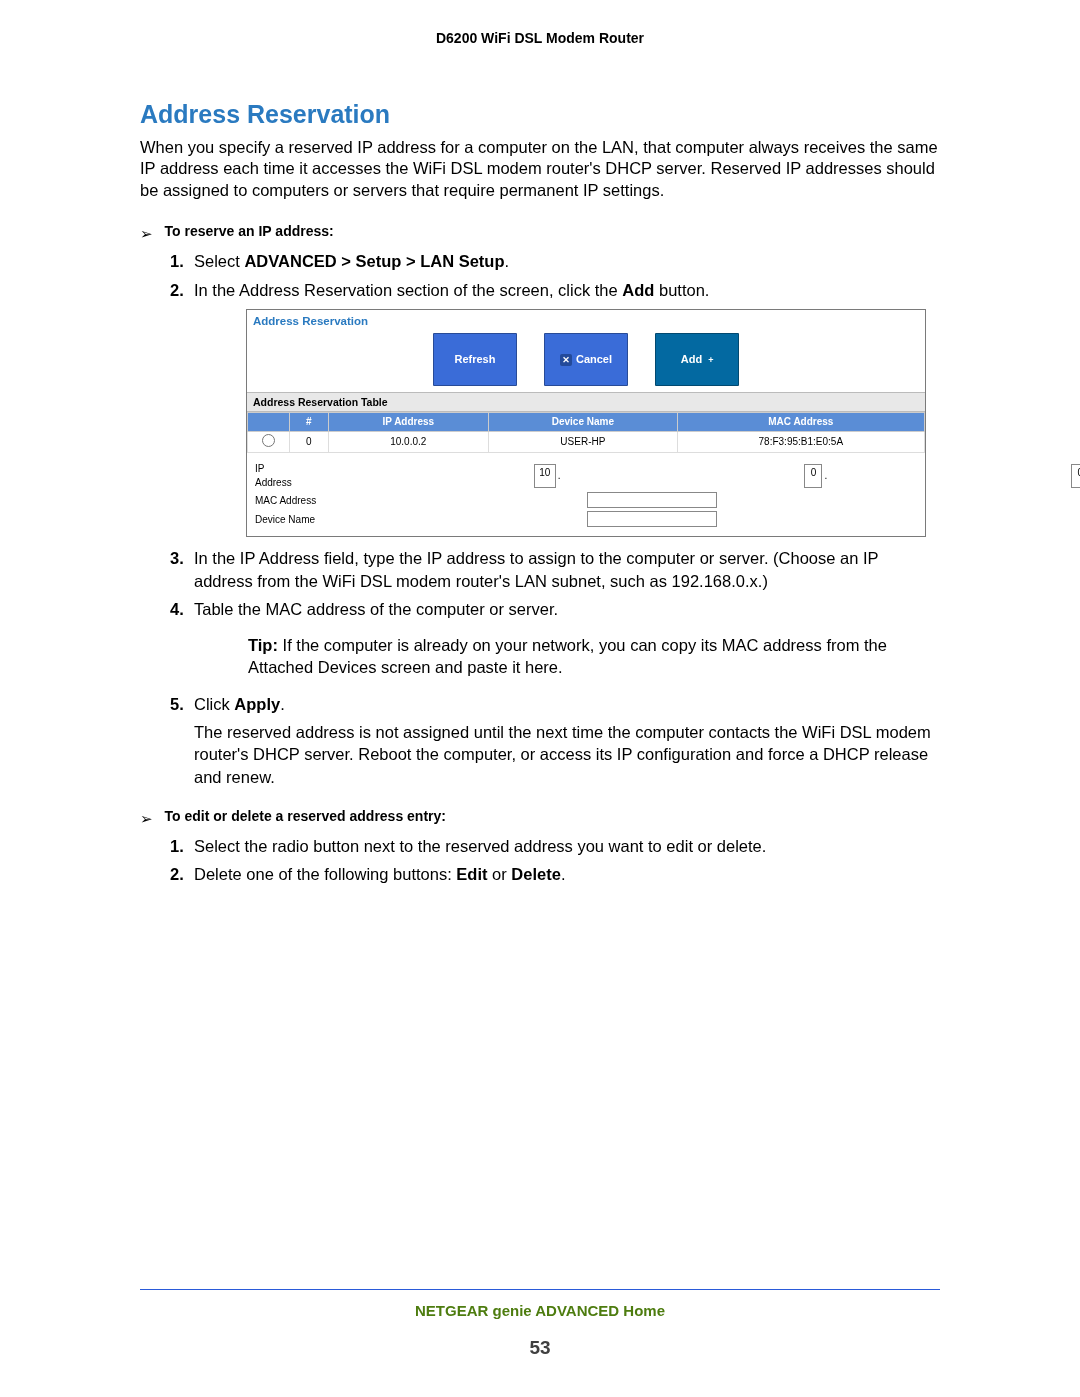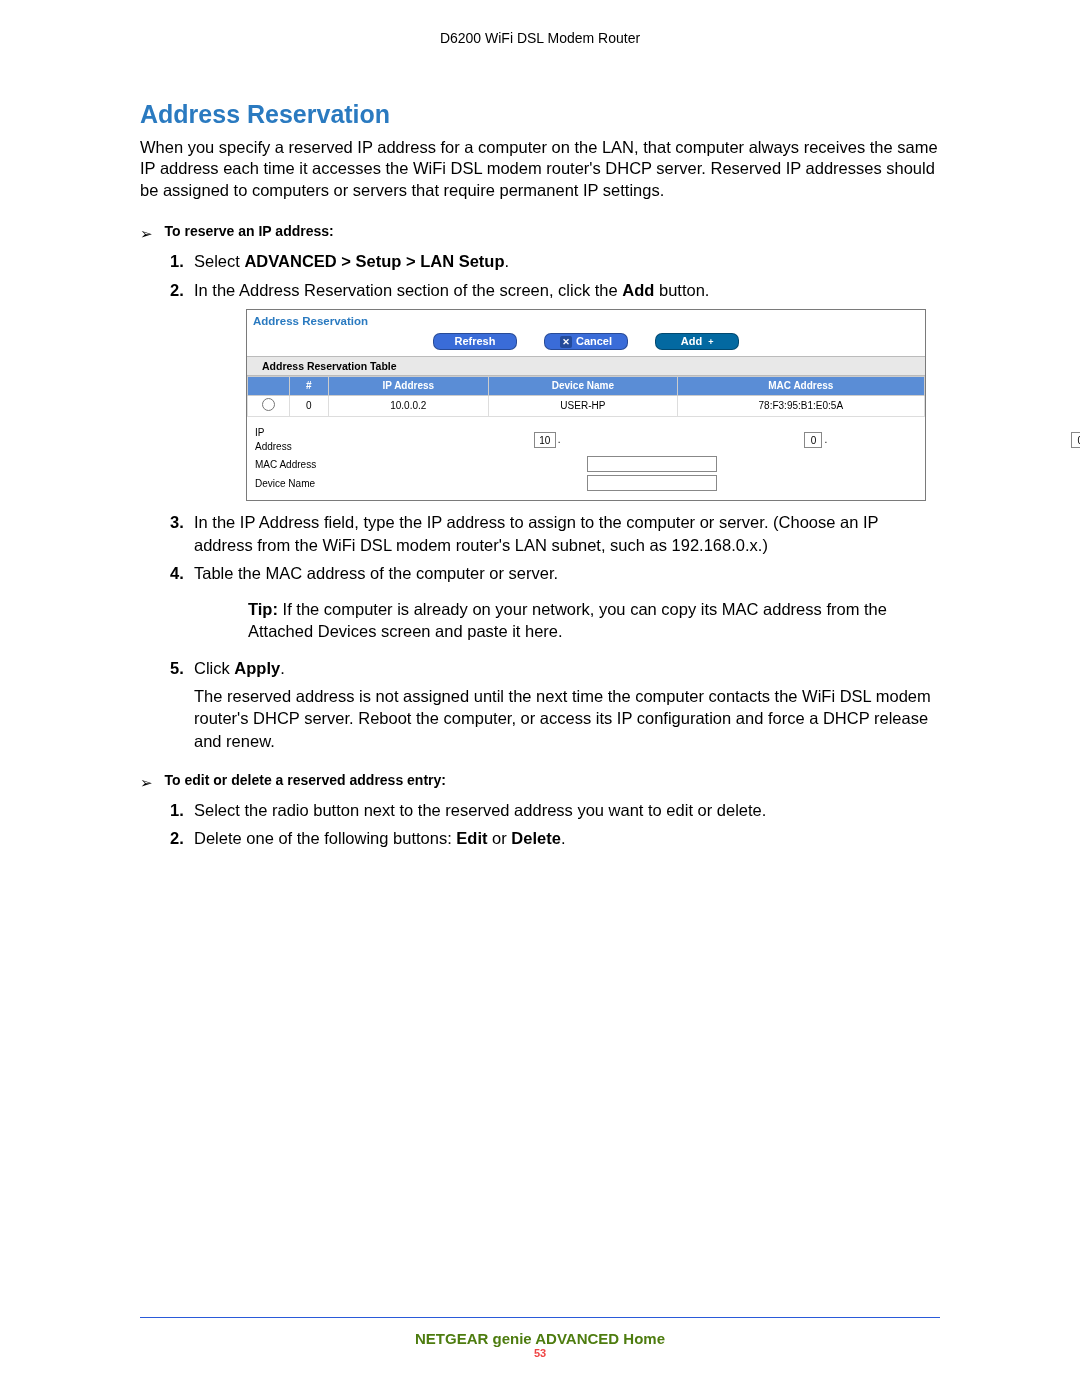--- a/index.html
+++ b/index.html
@@ -9,21 +9,21 @@
   color: #000;
   width: 1080px;
   height: 1397px;
   position: relative;
 }
 .page {
   padding: 30px 140px 60px 140px;
 }
 .doc-title {
   text-align: center;
-  font-weight: normal;
+  font-weight: bold;
   font-size: 14px;
   margin-bottom: 54px;
 }
 .body-text {
   font-size: 16.5px;
   line-height: 1.3;
   margin-bottom: 22px;
 }
 .section-heading {
   color: #2a7ac0;
@@ -86,37 +86,37 @@
   padding: 4px 6px 2px 6px;
   font-size: 11.5px;
 }
 .screenshot-buttons {
   text-align: center;
   padding: 2px 0 6px 0;
 }
 .sbtn {
   display: inline-block;
   min-width: 84px;
-  padding: 0 10px;
-  border-radius: 7px;
+  padding: 18px 10px;
+  border-radius: 1px;
   color: #fff;
   font-size: 11px;
   font-weight: bold;
   margin: 0 12px;
   border: 1px solid rgba(0,0,0,0.3);
 }
 .sbtn-refresh { background: #3a6cd8; }
 .sbtn-cancel { background: #3a6cd8; }
 .sbtn-cancel .x { display:inline-block; background:#234a9a; border-radius:2px; width:12px; height:12px; line-height:12px; text-align:center; margin-right:4px; font-size:9px; }
 .sbtn-add { background: #0369a1; }
 .sbtn-add .pl { display:inline-block; margin-left:6px; font-size:9px; }
 .table-caption {
   background: #e8e8e8;
   font-weight: bold;
-  padding: 2px 15px;
+  padding: 2px 6px;
   font-size: 10.5px;
   border-top: 1px solid #bbb;
   border-bottom: 1px solid #bbb;
 }
 .rtable {
   width: 100%;
   border-collapse: collapse;
 }
 .rtable th {
   background: #5a8dd6;
@@ -130,45 +130,45 @@
   font-size: 10px;
   padding: 2px 4px;
   text-align: center;
   border: 1px solid #ddd;
 }
 .rtable td.radio { width: 42px; }
 .rtable td.radio input { margin:0; }
 .form-rows { padding: 6px 8px; }
 .form-row { display: flex; align-items: center; margin: 3px 0; }
 .form-label { width: 90px; font-size: 10px; }
-.ip-box { display:inline-block; border:1px solid #888; padding:1px 2px; font-size:10px; min-width:22px; text-align:center; background:#fff; height:16px; line-height:14px; margin-left: 242px;}
+.ip-box { display:inline-block; border:1px solid #888; padding:1px 2px; font-size:10px; min-width:22px; text-align:center; background:#fff; height:24px; line-height:14px; margin-left: 242px;}
 .ip-box + .dot { margin: 0 2px; font-size:10px; }
 .ip-box.small { min-width:18px; }
 .plain-input { border:1px solid #888; height:16px; width:130px; background:#fff; margin-left:242px;}
 .footer {
   position: absolute;
   bottom: 38px;
   left: 140px;
   right: 140px;
   text-align: center;
 }
 .footer-line {
   border-top: 1.4px solid #2a5ad9;
   margin-bottom: 12px;
 }
 .footer-text {
   color: #4d7c0f;
   font-weight: bold;
   font-size: 15px;
 }
 .page-num {
-  color: #ef4444;
-  font-weight: bold;
-  font-size: 11px;
-  margin-top: 0;
+  color: #404040;
+  font-weight: bold;
+  font-size: 19px;
+  margin-top: 18px;
 }
 b.kw { font-weight: bold; }
 </style>
 </head>
 <body>
 
 <div class="page">
   <div class="doc-title">D6200 WiFi DSL Modem Router</div>
 
 

